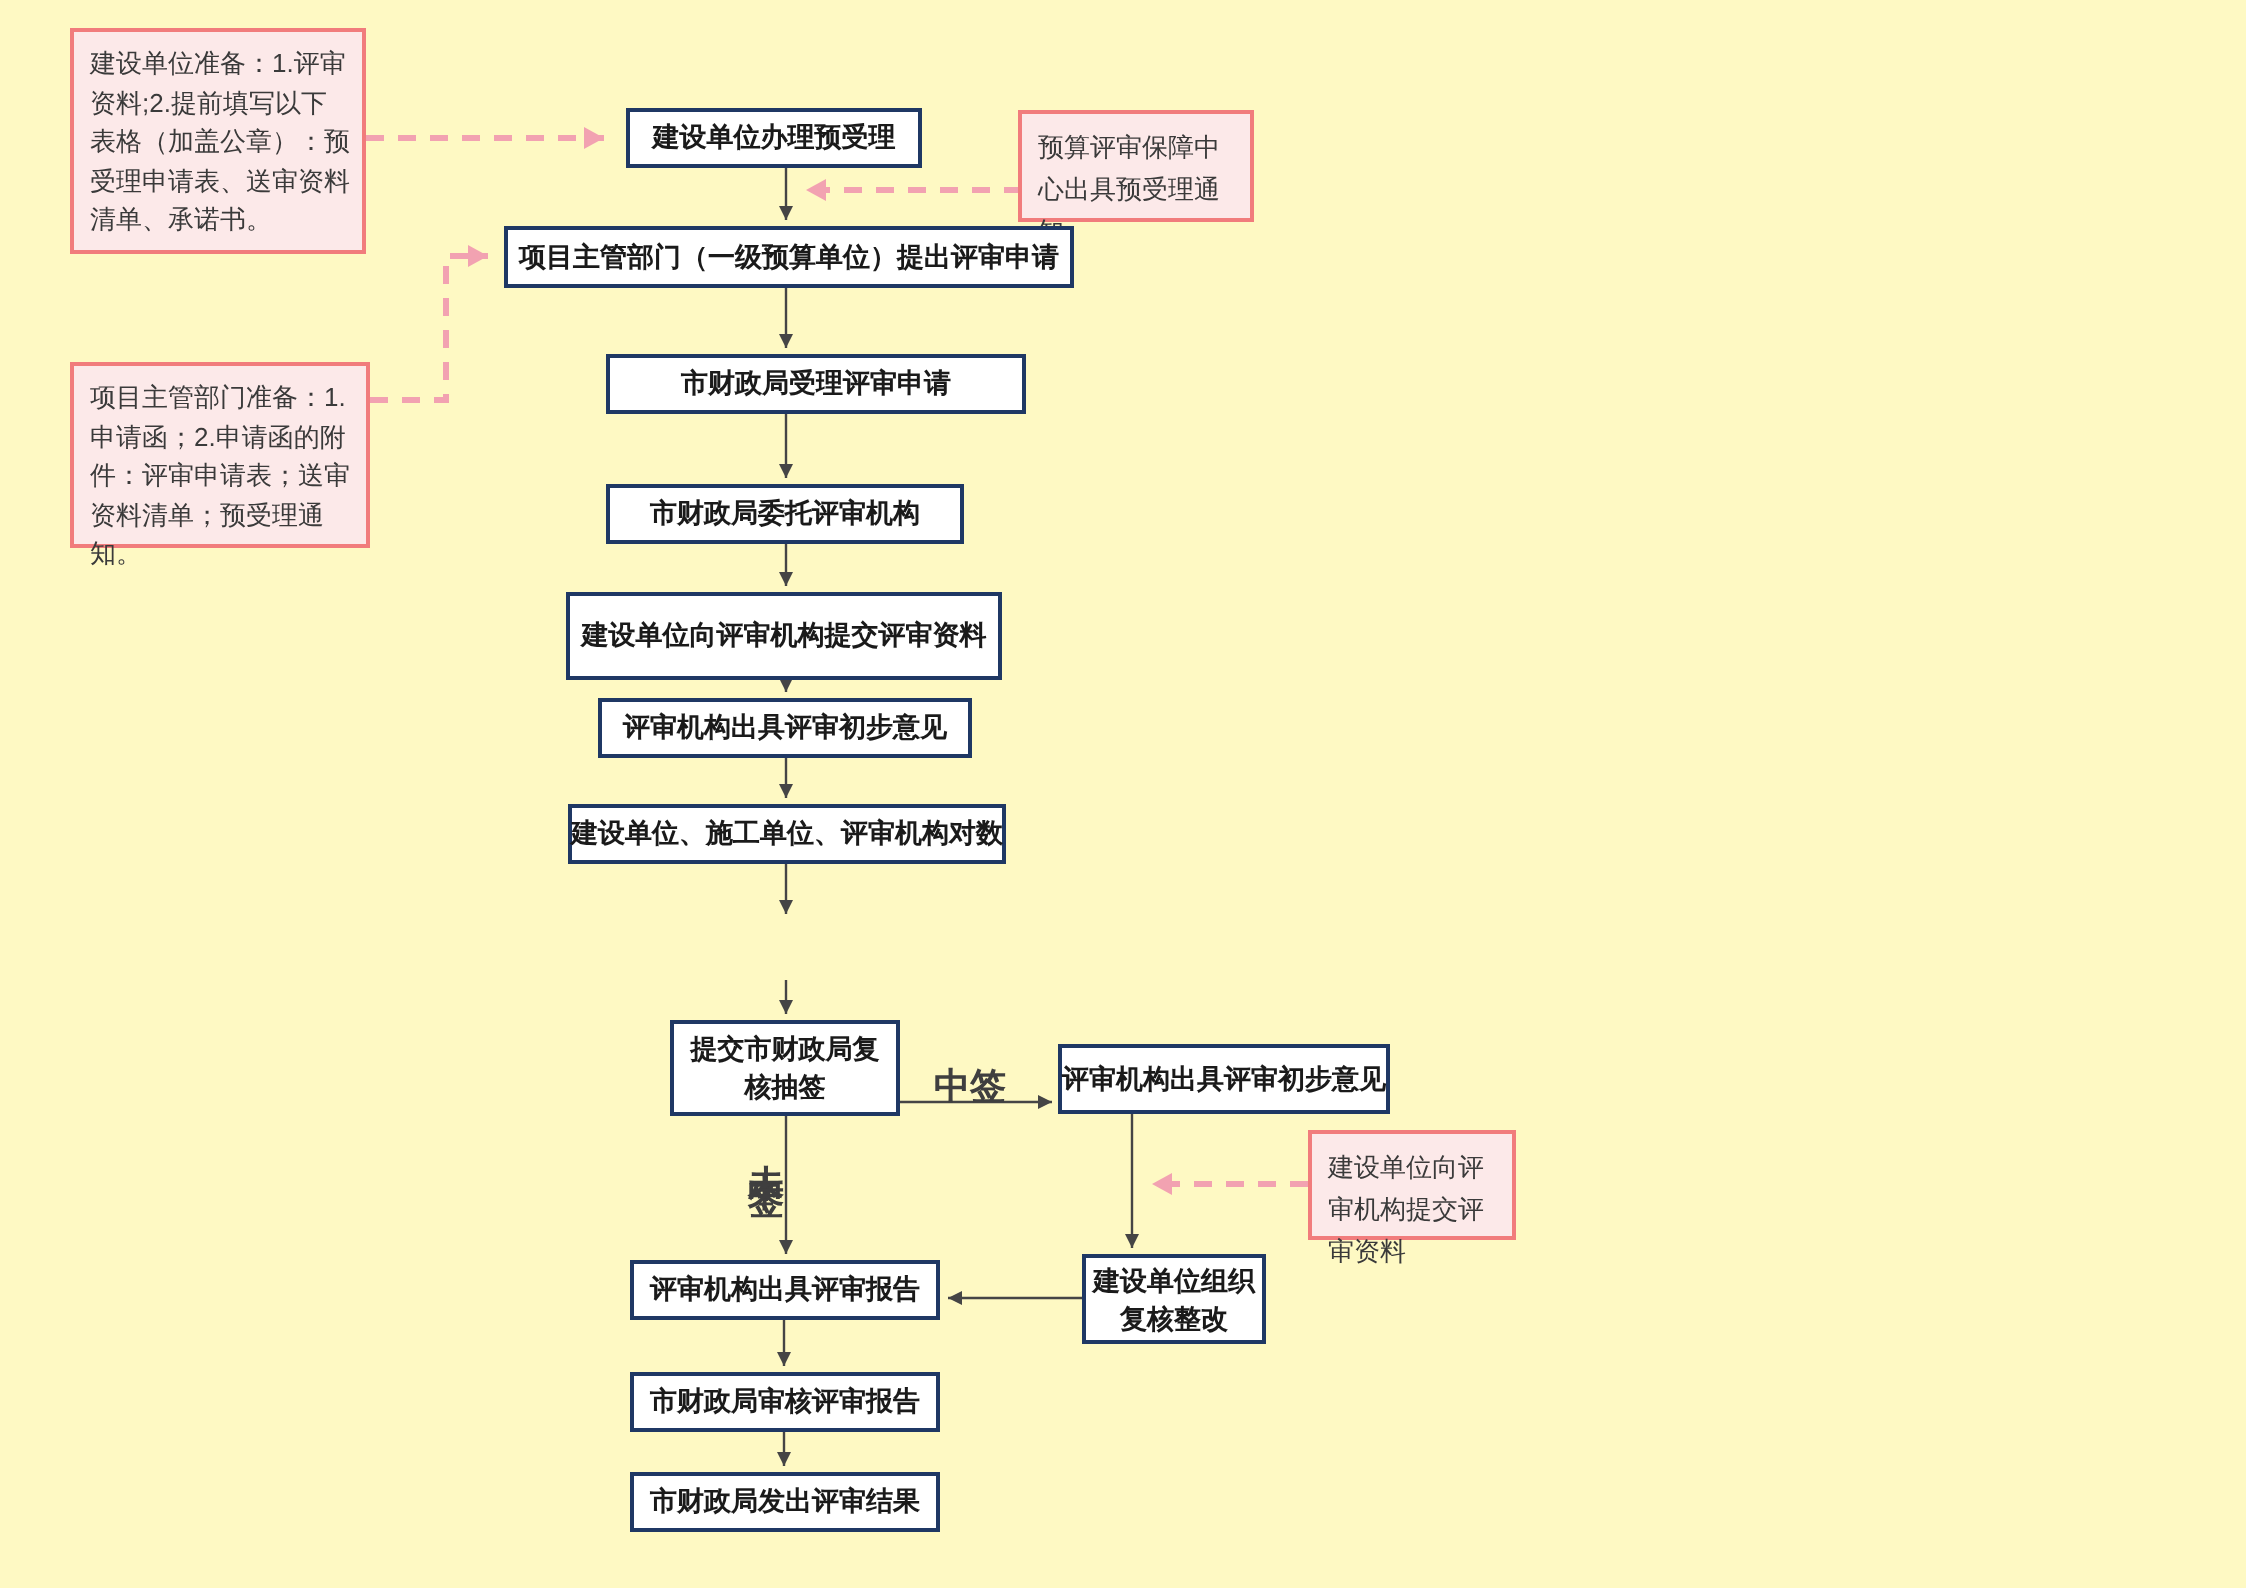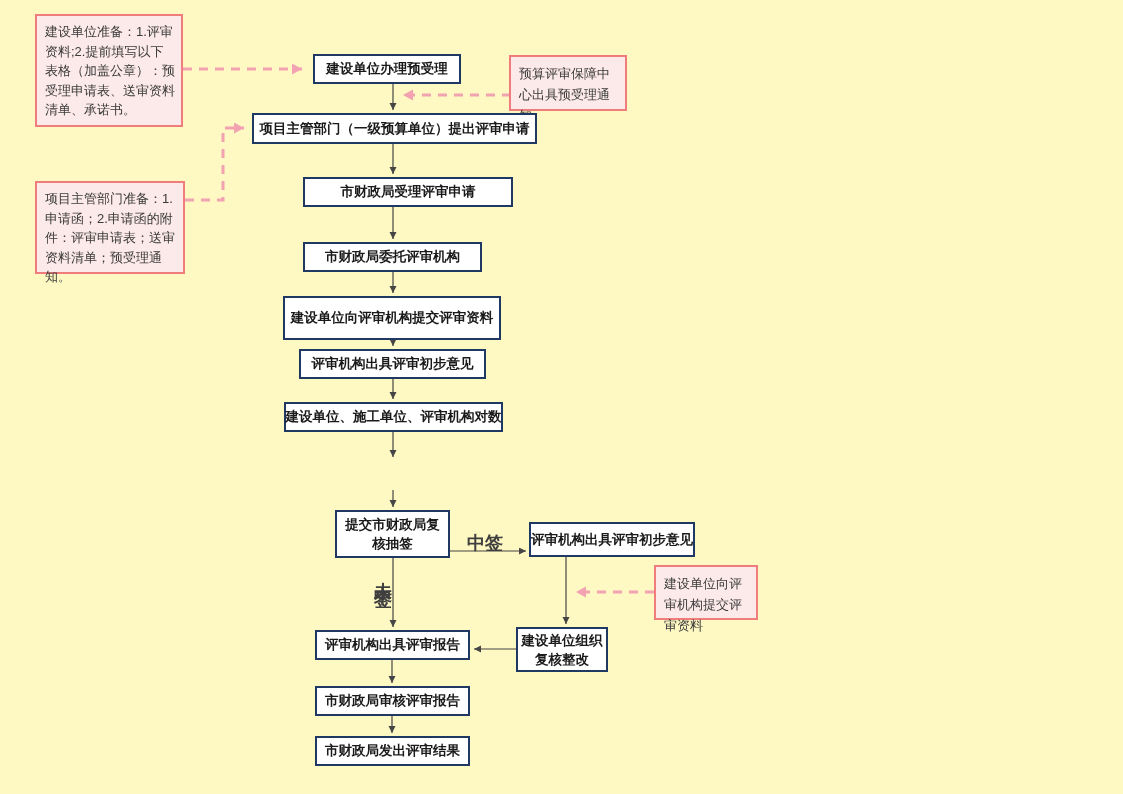--- a/index.html
+++ b/index.html
@@ -93,21 +93,21 @@
 
   <div class="node" style="left:313px;top:54px;width:148px;height:30px">建设单位办理预受理</div>
   <div class="node" style="left:252px;top:113px;width:285px;height:31px">项目主管部门（一级预算单位）提出评审申请</div>
   <div class="node" style="left:303px;top:177px;width:210px;height:30px">市财政局受理评审申请</div>
   <div class="node" style="left:303px;top:242px;width:179px;height:30px">市财政局委托评审机构</div>
   <div class="node" style="left:283px;top:296px;width:218px;height:44px">建设单位向评审机构提交评审资料</div>
   <div class="node" style="left:299px;top:349px;width:187px;height:30px">评审机构出具评审初步意见</div>
   <div class="node" style="left:284px;top:402px;width:219px;height:30px">建设单位、施工单位、评审机构对数</div>
   <div class="node wrap" style="left:335px;top:510px;width:115px;height:48px">提交市财政局复核抽签</div>
   <div class="node" style="left:529px;top:522px;width:166px;height:35px">评审机构出具评审初步意见</div>
-  <div class="node wrap" style="left:516px;top:627px;width:92px;height:45px">建设单位组织复核整改</div>
+  <div class="node wrap" style="left:541px;top:627px;width:92px;height:45px">建设单位组织复核整改</div>
   <div class="node" style="left:315px;top:630px;width:155px;height:30px">评审机构出具评审报告</div>
   <div class="node" style="left:315px;top:686px;width:155px;height:30px">市财政局审核评审报告</div>
   <div class="node" style="left:315px;top:736px;width:155px;height:30px">市财政局发出评审结果</div>
 
   <div class="edge-label" style="left:467px;top:531px;">中签</div>
   <div class="edge-label vertical" style="left:371px;top:567px;height:56px;">未中签</div>
 
 </div>
 
 </body></html>

